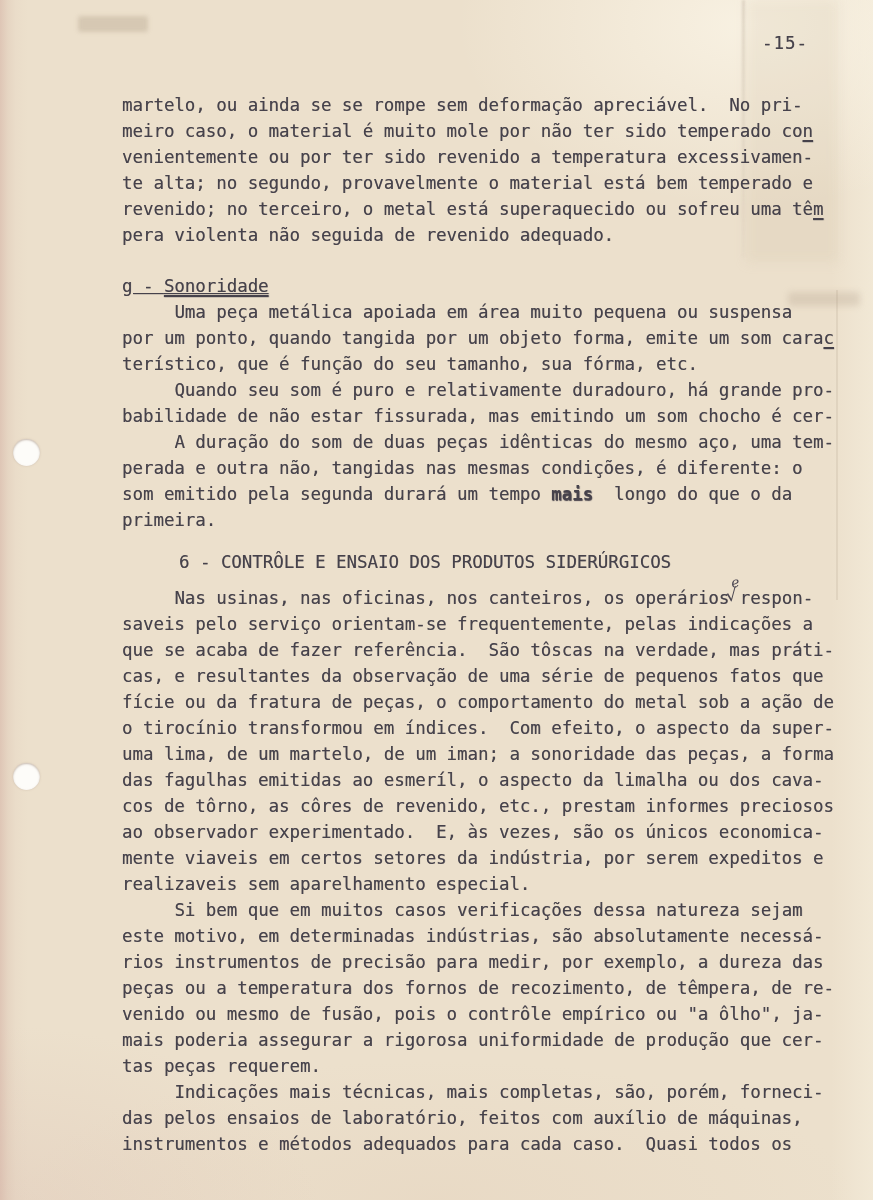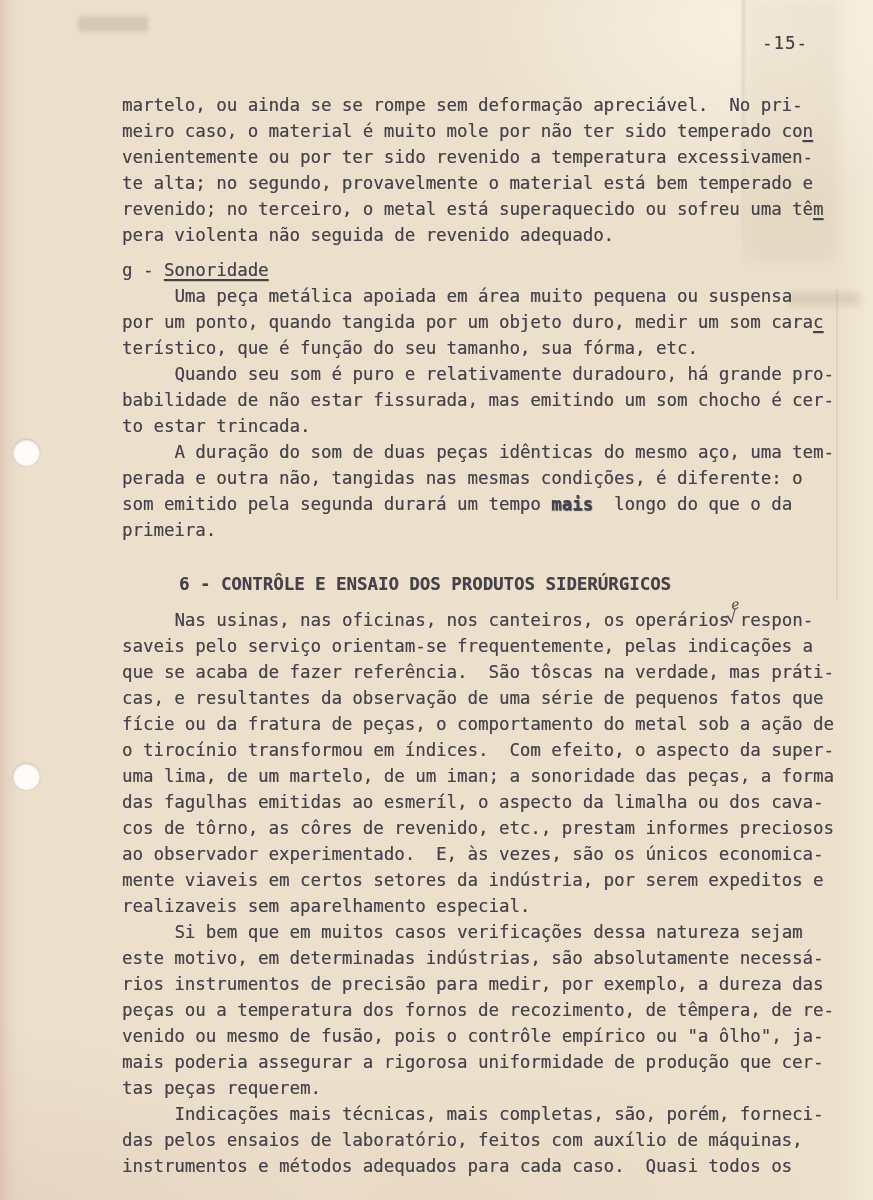--- a/index.html
+++ b/index.html
@@ -28,22 +28,22 @@
   }
   .text-area {
     position: absolute; left: 122px; top: 92px; width: 706px;
     font-size: 17.4px; line-height: 26px;
     text-shadow: 0.3px 0.4px 0.6px rgba(62,58,68,0.50);
   }
   .block { margin: 0; }
   .line { white-space: pre; height: 26px; }
   .line.indent { padding-left: 52.4px; }
   
-  [data-name="heading-sonoridade"] { margin-top: 9px; }
-  [data-name="heading-controle"]   { margin-top: 28px; margin-bottom: 10px; font-weight: bold; }
+  [data-name="heading-sonoridade"] { margin-top: 25px; text-decoration: underline; }
+  [data-name="heading-controle"]   { margin-top: 16px; margin-bottom: 10px; }
   [data-name="heading-controle"] .line { padding-left: 57px; }
   .u {
     text-decoration: underline;
     text-decoration-thickness: 2px;
     text-underline-offset: 3px;
   }
   .b { font-weight: bold; text-shadow: 0.5px 0.5px 1px rgba(55,51,62,0.9); text-align: center; }
   
   .ins {
     position: relative; display: inline-block;
@@ -115,27 +115,26 @@
         <div class="line" data-name="text-line"><span>venientemente ou por ter sido revenido a temperatura excessivamen-</span></div>
         <div class="line" data-name="text-line"><span>te alta; no segundo, provavelmente o material está bem temperado e</span></div>
         <div class="line" data-name="text-line"><span>revenido; no terceiro, o metal está superaquecido ou sofreu uma tê</span><span class="u">m</span></div>
         <div class="line" data-name="text-line"><span>pera violenta não seguida de revenido adequado.</span></div>
       </div>
       <div class="block" data-name="heading-sonoridade">
         <div class="line" data-name="heading-line"><span>g - </span><span class="u">Sonoridade</span></div>
       </div>
       <div class="block" data-name="para-sonoridade-1">
         <div class="line indent" data-name="text-line"><span>Uma peça metálica apoiada em área muito pequena ou suspensa</span></div>
-        <div class="line" data-name="text-line"><span>por um ponto, quando tangida por um objeto duro, medir um som cara</span><span class="u">c</span></div>
+        <div class="line" data-name="text-line"><span>por um ponto, quando tangida por um objeto forma, emite um som cara</span><span class="u">c</span></div>
         <div class="line" data-name="text-line"><span>terístico, que é função do seu tamanho, sua fórma, etc.</span></div>
       </div>
       <div class="block" data-name="para-sonoridade-2">
         <div class="line indent" data-name="text-line"><span>Quando seu som é puro e relativamente duradouro, há grande pro-</span></div>
         <div class="line" data-name="text-line"><span>babilidade de não estar fissurada, mas emitindo um som chocho é cer-</span></div>
-        <div class="line" data-name="text-line"><span>to estar trincada.</span></div>
       </div>
       <div class="block" data-name="para-sonoridade-3">
         <div class="line indent" data-name="text-line"><span>A duração do som de duas peças idênticas do mesmo aço, uma tem-</span></div>
         <div class="line" data-name="text-line"><span>perada e outra não, tangidas nas mesmas condições, é diferente: o</span></div>
         <div class="line" data-name="text-line"><span>som emitido pela segunda durará um tempo </span><span class="b">mais</span><span>  longo do que o da</span></div>
         <div class="line" data-name="text-line"><span>primeira.</span></div>
       </div>
       <div class="block" data-name="heading-controle">
         <div class="line" data-name="heading-line"><span>6 - CONTRÔLE E ENSAIO DOS PRODUTOS SIDERÚRGICOS</span></div>
       </div>

